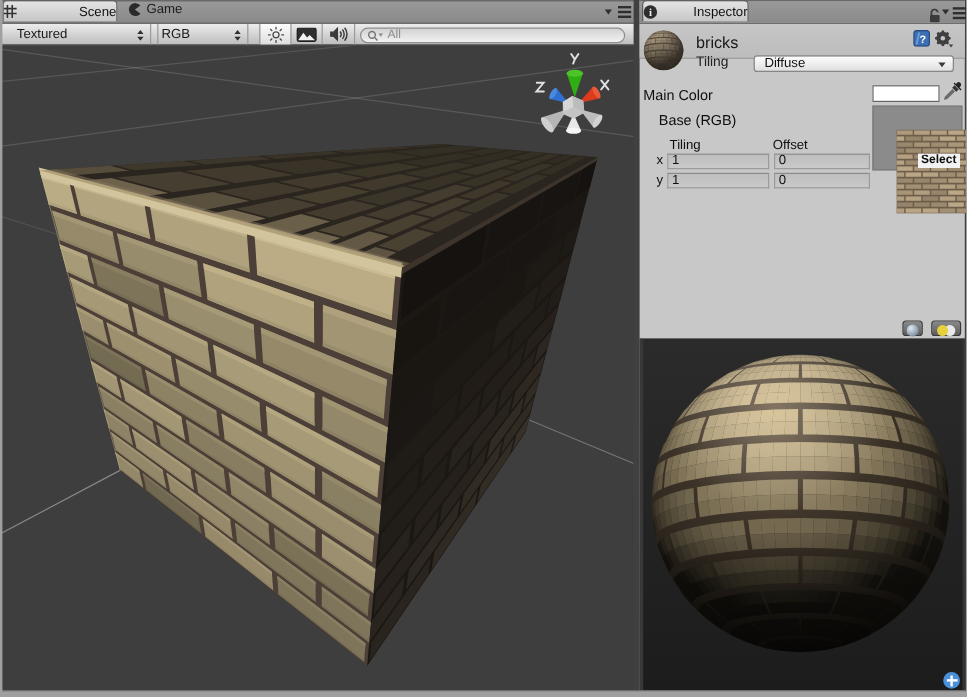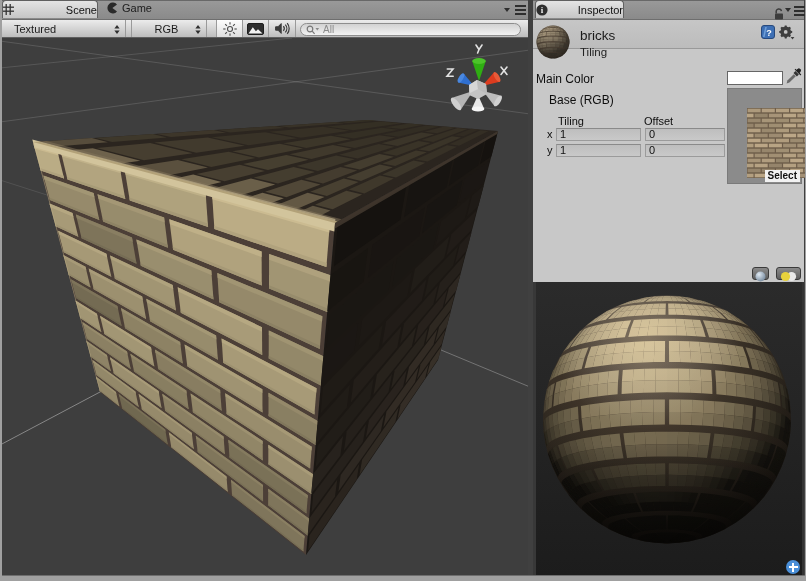--- a/index.html
+++ b/index.html
@@ -25,21 +25,21 @@
 #insp-header{left:0;top:20px;width:271px;height:29px;background:linear-gradient(#c6c6c6,#bcbcbc);border-bottom:1px solid #999}
 #dropdown{position:absolute;left:95px;top:26px;width:167px;height:14px;border:1px solid #878787;border-radius:3px;
  background:linear-gradient(#fdfdfd,#e0e0e0);font-size:11px;color:#111;line-height:12px;padding-left:8px}
 #dropdown:after{content:"";position:absolute;right:6px;top:4.5px;width:0;height:0;
  border-left:3.5px solid transparent;border-right:3.5px solid transparent;border-top:4.5px solid #3a3a3a}
 .lbl{position:absolute;font-size:12px;color:#0e0e0e}
 .slbl{position:absolute;font-size:11px;color:#0e0e0e}
 .input{position:absolute;height:13px;background:linear-gradient(#bebebe,#c9c9c9);border:1px solid #9b9b9b;border-top-color:#8a8a8a;
  font-size:11px;color:#111;line-height:11px;padding-left:3px}
 #swatch{position:absolute;left:194px;top:70.5px;width:56px;height:14px;background:#fff;border:1px solid #666}
-#thumbf{position:absolute;left:194px;top:87.5px;width:75px;height:96px;background:#8b8b8b;border:1px solid #7a7a7a;padding:19px}
+#thumbf{position:absolute;left:194px;top:87.5px;width:75px;height:54px;background:#8b8b8b;border:1px solid #7a7a7a;padding:19px}
 #selectbtn{position:absolute;right:1px;bottom:1px;background:#f2f2f2;color:#111;font-size:10px;font-weight:bold;padding:0 3px;height:12px;line-height:12px}
 
 #pbar{left:0;top:265px;width:271px;height:17px;background:linear-gradient(#757575,#4c4c4c);border-top:1px solid #303030;
  color:#e6e6e6;font-size:11.5px;font-weight:bold;line-height:16px;padding-left:7px}
 #parea{left:0;top:282px;width:271px;height:294px;background:linear-gradient(#2b2b2b,#1c1c1c);overflow:hidden}
 #parea .frame{position:absolute;left:0;top:0;width:271px;height:294px;border-left:3px solid #383838;border-right:2px solid #333}
 .pbtn{position:absolute;top:2px;height:13px;border-radius:3px;background:linear-gradient(#8a8a8a,#5e5e5e);border:1px solid #3a3a3a}
 .tri{position:absolute;width:0;height:0;border-left:4px solid transparent;border-right:4px solid transparent;border-top:5px solid #333}
 </style></head>
 <body>
@@ -71,21 +71,21 @@
 
 <div class="abs" id="toolbar">
  <div class="tseg" style="left:0;width:125.5px">
       <span style="margin-left:14px">Textured</span>
    <svg style="position:absolute;left:114px;top:4.5px" width="6" height="9" viewBox="0 0 6 9">
     <path d="M3 0 L5.6 3.4 H0.4 Z" fill="#2e2e2e"></path>
         <path d="M3 9 L5.6 5.6 H0.4 Z" fill="#2e2e2e"></path>
       </svg>
     </div>
  <div class="tseg" style="left:130.5px;width:76px;border-left:1px solid #9a9a9a">
-      <span style="margin-left:23px">RGB</span>
+      <span style="margin-left:3px">RGB</span>
    <svg style="position:absolute;left:63px;top:4.5px" width="6" height="9" viewBox="0 0 6 9">
     <path d="M3 0 L5.6 3.4 H0.4 Z" fill="#2e2e2e"></path>
         <path d="M3 9 L5.6 5.6 H0.4 Z" fill="#2e2e2e"></path>
       </svg>
     </div>
  <div class="tseg" style="left:216px;width:27px;border-left:1px solid #9a9a9a;background:linear-gradient(#fdfdfd,#dedede);justify-content:center">
       <svg width="14" height="14" viewBox="0 0 14 14">
         <g stroke="#4c4c4c" stroke-width="1.1">
 <circle cx="7" cy="7" r="2.5" fill="none"></circle>
 <line x1="7" y1="0.2" x2="7" y2="2.6"></line>
@@ -584,20 +584,21 @@
 <polygon points="13.1,31.8 14.2,31.6 15.4,32.5 14.8,32.6" fill="#3a342b"></polygon>
 <polygon points="14.8,32.6 15.4,32.5 16.6,33.1 16.5,33.1" fill="#3a342b"></polygon>
 <polygon points="14.2,31.6 15.5,31.5 16.1,32.4 15.4,32.5" fill="#3a342b"></polygon>
 <polygon points="15.4,32.5 16.1,32.4 16.8,33.1 16.6,33.1" fill="#3a342b"></polygon>
 <polygon points="15.5,31.5 16.9,31.5 16.9,32.4 16.1,32.4" fill="#3a342b"></polygon>
 <polygon points="16.1,32.4 16.9,32.4 17.0,33.1 16.8,33.1" fill="#3a342b"></polygon>
 <circle cx="17" cy="17" r="16.5" fill="url(#sh2)"></circle>
 </svg></div>
    <div class="abs" style="left:47px;top:8px;font-size:13.5px;color:#1a1a1a">bricks</div>
    <div class="abs" style="left:47px;top:26px;font-size:11.5px;color:#222">Tiling</div>
+   <div id="dropdown">Diffuse</div>
    <div class="abs" style="left:228px;top:5px">
     <svg width="14" height="14" viewBox="0 0 14 14">
           <rect x="0.5" y="0.5" width="13" height="13" rx="2.5" fill="#3d6fb4" stroke="#28497c"></rect>
      <path d="M2 12 l2.2-10 l1.6 0 l-2.2 10 z" fill="#6f9fd8"></path>
      <text x="8" y="10.5" text-anchor="middle" font-size="9" font-weight="bold" fill="#fff" font-family="Liberation Sans,sans-serif">?</text>
         </svg></div>
    <div class="abs" style="left:246px;top:5px"><svg width="16" height="15" viewBox="0 0 16 15">
           <g fill="#3f3f3f">
 <path d="M5.8 0.4 h1.8 l0.35 1.35 a4.2 4.2 0 0 1 1.45 0.6 l1.25-0.7 l1.3 1.3 l-0.7 1.25 a4.2 4.2 0 0 1 0.6 1.45 L13.2 6 v1.8 l-1.35 0.35 a4.2 4.2 0 0 1 -0.6 1.45 l0.7 1.25 l-1.3 1.3 l-1.25-0.7 a4.2 4.2 0 0 1 -1.45 0.6 L7.6 13.4 H5.8 l-0.35-1.35 a4.2 4.2 0 0 1 -1.45-0.6 l-1.25 0.7 l-1.3-1.3 l0.7-1.25 a4.2 4.2 0 0 1 -0.6-1.45 L0.2 7.8 V6 l1.35-0.35 a4.2 4.2 0 0 1 0.6-1.45 l-0.7-1.25 l1.3-1.3 l1.25 0.7 a4.2 4.2 0 0 1 1.45-0.6 Z"></path>
 <circle cx="6.7" cy="6.9" r="1.9" fill="#c4c4c4"></circle>

